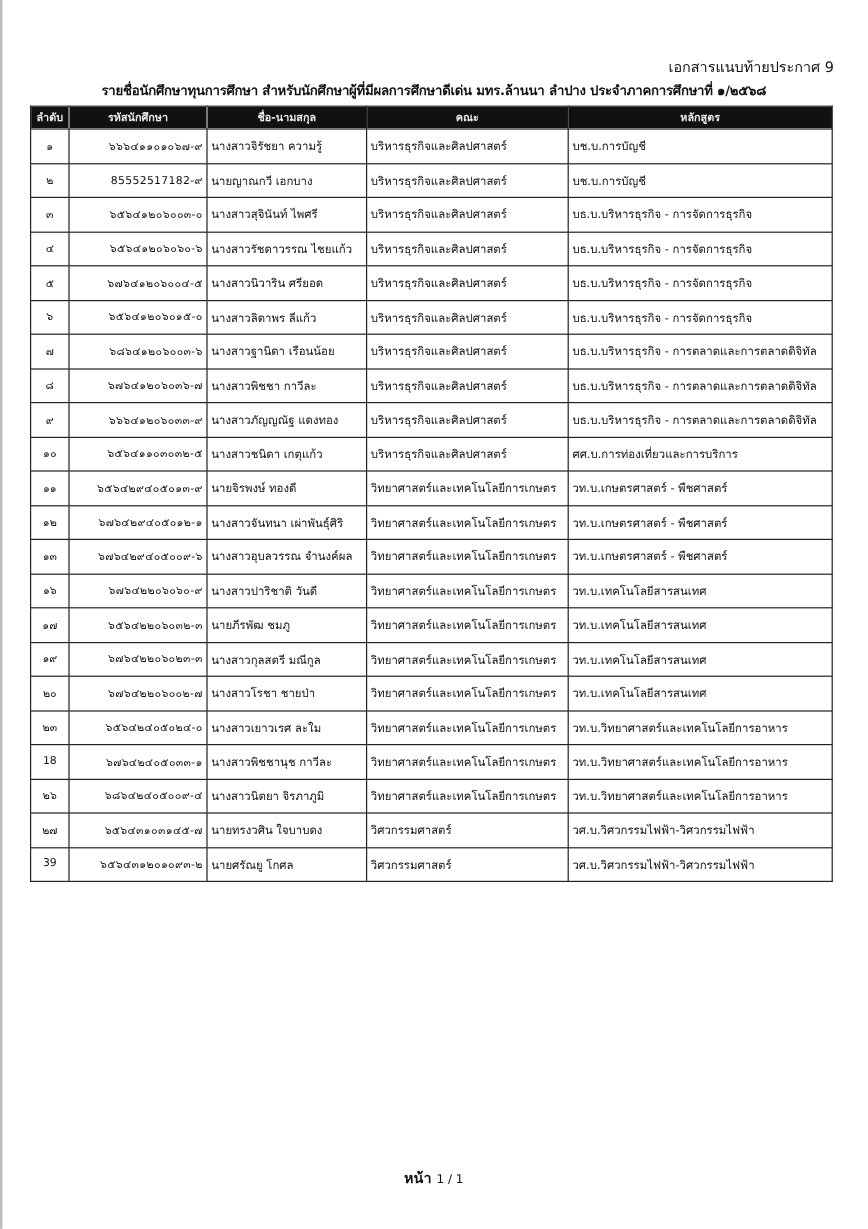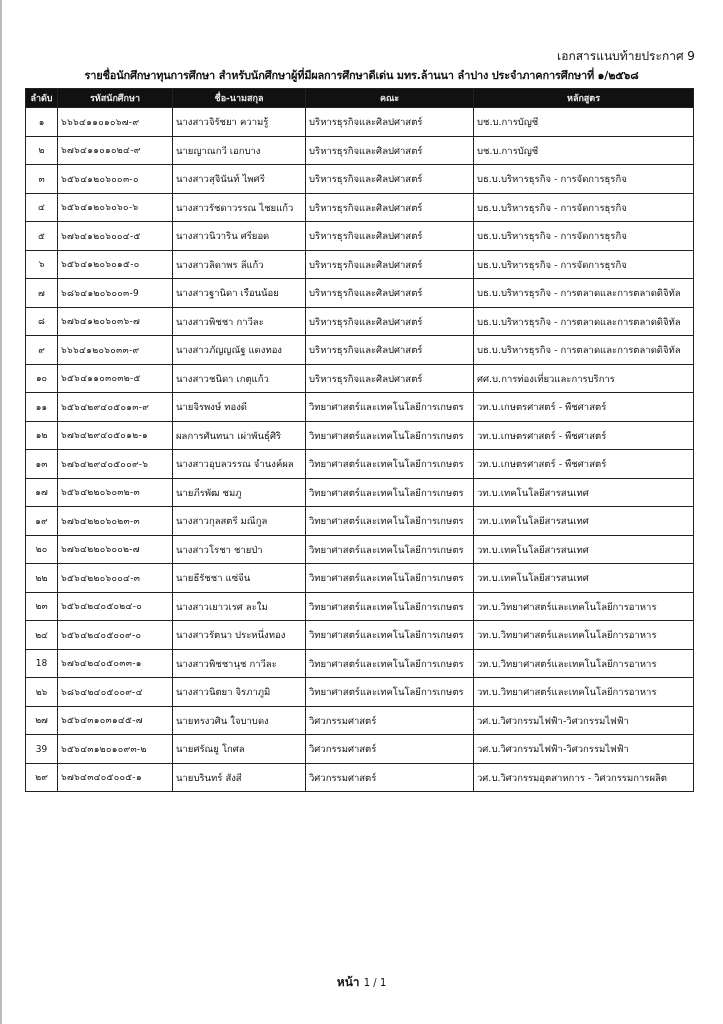--- a/index.html
+++ b/index.html
@@ -5,21 +5,21 @@
   html,body{margin:0;padding:0;background:#fff;}
   body{width:723px;height:1024px;position:relative;overflow:hidden;font-family:"DejaVu Sans",sans-serif;color:#111;}
   .page-edge{position:absolute;left:0;top:0;width:2px;height:1024px;background:#bbb;}
   .annex{position:absolute;right:28px;top:46px;font-size:12px;}
   .title{position:absolute;left:0;width:723px;top:66px;text-align:center;font-size:11px;font-weight:bold;letter-spacing:-0.2px;}
   table{position:absolute;left:25px;top:88px;border-collapse:collapse;table-layout:fixed;width:668px;}
   th,td{border:1px solid #222;font-size:9.5px;padding:0 3px;overflow:hidden;white-space:nowrap;}
   th{background:#111;color:#eee;height:18px;font-weight:bold;font-size:9px;text-align:center;}
   td{height:27.5px;}
   td.no{text-align:center;font-size:9px;}
-  td.id{text-align:left;font-size:9px;letter-spacing:0.3px;}
+  td.id{text-align:right;font-size:9px;letter-spacing:0.3px;}
   .footer{position:absolute;left:0;width:723px;top:972px;text-align:center;font-size:12px;font-weight:bold;}
   .footer .pg{font-weight:normal;font-size:10px;}
 </style>
 </head>
 <body>
 
 <div class="page-edge"></div>
 <div class="annex">เอกสารแนบท้ายประกาศ 9</div>
 <div class="title">รายชื่อนักศึกษาทุนการศึกษา สำหรับนักศึกษาผู้ที่มีผลการศึกษาดีเด่น มทร.ล้านนา ลำปาง ประจำภาคการศึกษาที่ ๑/๒๕๖๘</div>
 
@@ -43,21 +43,21 @@
   <tbody id="tbody">
       <tr>
         <td class="no">๑</td>
         <td class="id">๖๖๖๔๑๑๐๑๐๖๗-๙</td>
         <td>นางสาวจิรัชยา ความรู้</td>
         <td>บริหารธุรกิจและศิลปศาสตร์</td>
         <td>บช.บ.การบัญชี</td>
       </tr>
       <tr>
         <td class="no">๒</td>
-        <td class="id">๖๗๖๔๑๑๐๑๐๒๔-๙</td>
+        <td class="id">85552517182-๙</td>
         <td>นายญาณกวี เอกบาง</td>
         <td>บริหารธุรกิจและศิลปศาสตร์</td>
         <td>บช.บ.การบัญชี</td>
       </tr>
       <tr>
         <td class="no">๓</td>
         <td class="id">๖๕๖๔๑๒๐๖๐๐๓-๐</td>
         <td>นางสาวสุจินันท์ ไพศรี</td>
         <td>บริหารธุรกิจและศิลปศาสตร์</td>
         <td>บธ.บ.บริหารธุรกิจ - การจัดการธุรกิจ</td>
@@ -78,21 +78,21 @@
       </tr>
       <tr>
         <td class="no">๖</td>
         <td class="id">๖๕๖๔๑๒๐๖๐๑๕-๐</td>
         <td>นางสาวลิดาพร ลีแก้ว</td>
         <td>บริหารธุรกิจและศิลปศาสตร์</td>
         <td>บธ.บ.บริหารธุรกิจ - การจัดการธุรกิจ</td>
       </tr>
       <tr>
         <td class="no">๗</td>
-        <td class="id">๖๘๖๔๑๒๐๖๐๐๓-9</td>
+        <td class="id">๖๘๖๔๑๒๐๖๐๐๓-๖</td>
         <td>นางสาวฐานิดา เรือนน้อย</td>
         <td>บริหารธุรกิจและศิลปศาสตร์</td>
         <td>บธ.บ.บริหารธุรกิจ - การตลาดและการตลาดดิจิทัล</td>
       </tr>
       <tr>
         <td class="no">๘</td>
         <td class="id">๖๗๖๔๑๒๐๖๐๓๖-๗</td>
         <td>นางสาวพิชชา กาวีละ</td>
         <td>บริหารธุรกิจและศิลปศาสตร์</td>
         <td>บธ.บ.บริหารธุรกิจ - การตลาดและการตลาดดิจิทัล</td>
@@ -114,32 +114,39 @@
       <tr>
         <td class="no">๑๑</td>
         <td class="id">๖๕๖๔๒๙๔๐๕๐๑๓-๙</td>
         <td>นายจิรพงษ์ ทองดี</td>
         <td>วิทยาศาสตร์และเทคโนโลยีการเกษตร</td>
         <td>วท.บ.เกษตรศาสตร์ - พืชศาสตร์</td>
       </tr>
       <tr>
         <td class="no">๑๒</td>
         <td class="id">๖๗๖๔๒๙๔๐๕๐๑๒-๑</td>
-        <td>ผลการศันทนา เผ่าพันธุ์ศิริ</td>
+        <td>นางสาวจันทนา เผ่าพันธุ์ศิริ</td>
         <td>วิทยาศาสตร์และเทคโนโลยีการเกษตร</td>
         <td>วท.บ.เกษตรศาสตร์ - พืชศาสตร์</td>
       </tr>
       <tr>
         <td class="no">๑๓</td>
         <td class="id">๖๗๖๔๒๙๔๐๕๐๐๙-๖</td>
         <td>นางสาวอุบลวรรณ จำนงค์ผล</td>
         <td>วิทยาศาสตร์และเทคโนโลยีการเกษตร</td>
         <td>วท.บ.เกษตรศาสตร์ - พืชศาสตร์</td>
       </tr>
       <tr>
+        <td class="no">๑๖</td>
+        <td class="id">๖๗๖๔๒๒๐๖๐๖๐-๙</td>
+        <td>นางสาวปาริชาติ วันดี</td>
+        <td>วิทยาศาสตร์และเทคโนโลยีการเกษตร</td>
+        <td>วท.บ.เทคโนโลยีสารสนเทศ</td>
+      </tr>
+      <tr>
         <td class="no">๑๗</td>
         <td class="id">๖๕๖๔๒๒๐๖๐๓๒-๓</td>
         <td>นายภีรพัฒ ชมภู</td>
         <td>วิทยาศาสตร์และเทคโนโลยีการเกษตร</td>
         <td>วท.บ.เทคโนโลยีสารสนเทศ</td>
       </tr>
       <tr>
         <td class="no">๑๙</td>
         <td class="id">๖๗๖๔๒๒๐๖๐๒๓-๓</td>
         <td>นางสาวกุลสตรี มณีกูล</td>
@@ -147,37 +154,23 @@
         <td>วท.บ.เทคโนโลยีสารสนเทศ</td>
       </tr>
       <tr>
         <td class="no">๒๐</td>
         <td class="id">๖๗๖๔๒๒๐๖๐๐๒-๗</td>
         <td>นางสาวโรชา ชายป่า</td>
         <td>วิทยาศาสตร์และเทคโนโลยีการเกษตร</td>
         <td>วท.บ.เทคโนโลยีสารสนเทศ</td>
       </tr>
       <tr>
-        <td class="no">๒๒</td>
-        <td class="id">๖๕๖๔๒๒๐๖๐๐๔-๓</td>
-        <td>นายธีรัชชา แซ่จีน</td>
-        <td>วิทยาศาสตร์และเทคโนโลยีการเกษตร</td>
-        <td>วท.บ.เทคโนโลยีสารสนเทศ</td>
-      </tr>
-      <tr>
         <td class="no">๒๓</td>
         <td class="id">๖๕๖๔๒๔๐๕๐๒๔-๐</td>
         <td>นางสาวเยาวเรศ ละใม</td>
-        <td>วิทยาศาสตร์และเทคโนโลยีการเกษตร</td>
-        <td>วท.บ.วิทยาศาสตร์และเทคโนโลยีการอาหาร</td>
-      </tr>
-      <tr>
-        <td class="no">๒๔</td>
-        <td class="id">๖๕๖๔๒๔๐๕๐๐๙-๐</td>
-        <td>นางสาวรัตนา ประหนึ่งทอง</td>
         <td>วิทยาศาสตร์และเทคโนโลยีการเกษตร</td>
         <td>วท.บ.วิทยาศาสตร์และเทคโนโลยีการอาหาร</td>
       </tr>
       <tr>
         <td class="no">18</td>
         <td class="id">๖๗๖๔๒๔๐๕๐๓๓-๑</td>
         <td>นางสาวพิชชานุช กาวีละ</td>
         <td>วิทยาศาสตร์และเทคโนโลยีการเกษตร</td>
         <td>วท.บ.วิทยาศาสตร์และเทคโนโลยีการอาหาร</td>
       </tr>
@@ -195,26 +188,19 @@
         <td>วิศวกรรมศาสตร์</td>
         <td>วศ.บ.วิศวกรรมไฟฟ้า-วิศวกรรมไฟฟ้า</td>
       </tr>
       <tr>
         <td class="no">39</td>
         <td class="id">๖๕๖๔๓๑๒๐๑๐๙๓-๒</td>
         <td>นายศรัณยู โกศล</td>
         <td>วิศวกรรมศาสตร์</td>
         <td>วศ.บ.วิศวกรรมไฟฟ้า-วิศวกรรมไฟฟ้า</td>
       </tr>
-      <tr>
-        <td class="no">๒๙</td>
-        <td class="id">๖๗๖๔๓๔๐๕๐๐๕-๑</td>
-        <td>นายบรินทร์ สังสี</td>
-        <td>วิศวกรรมศาสตร์</td>
-        <td>วศ.บ.วิศวกรรมอุตสาหการ - วิศวกรรมการผลิต</td>
-      </tr>
     </tbody>
 </table>
 
 <div class="footer">
   <span>หน้า</span>
   <span class="pg">1 / 1</span>
 </div>
 
 </body></html>

